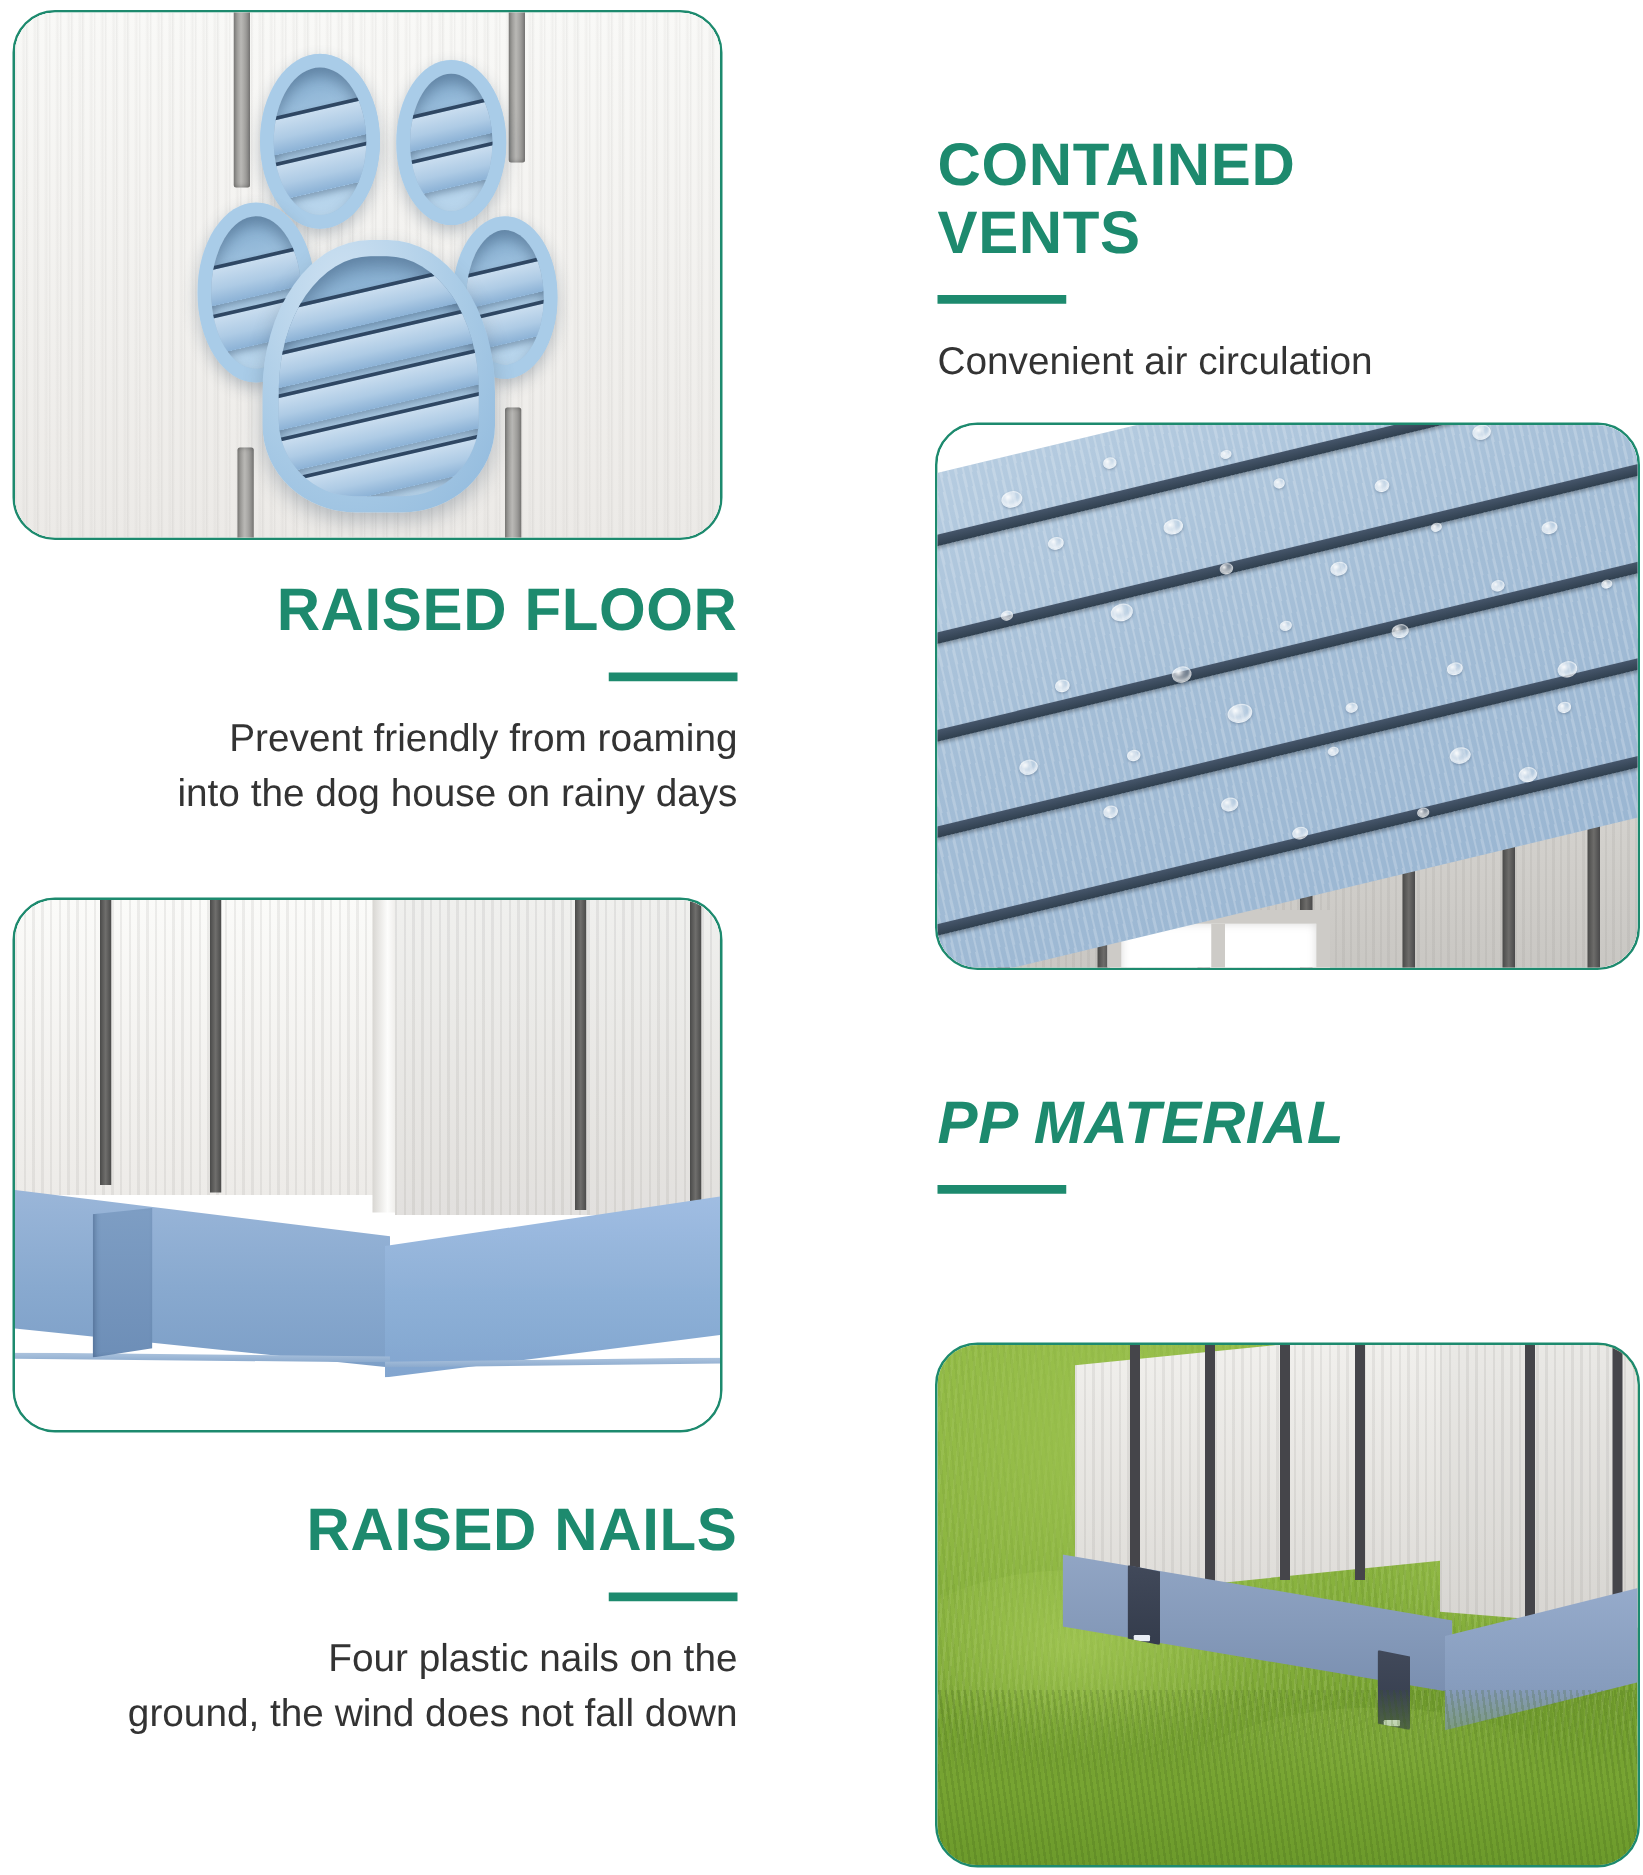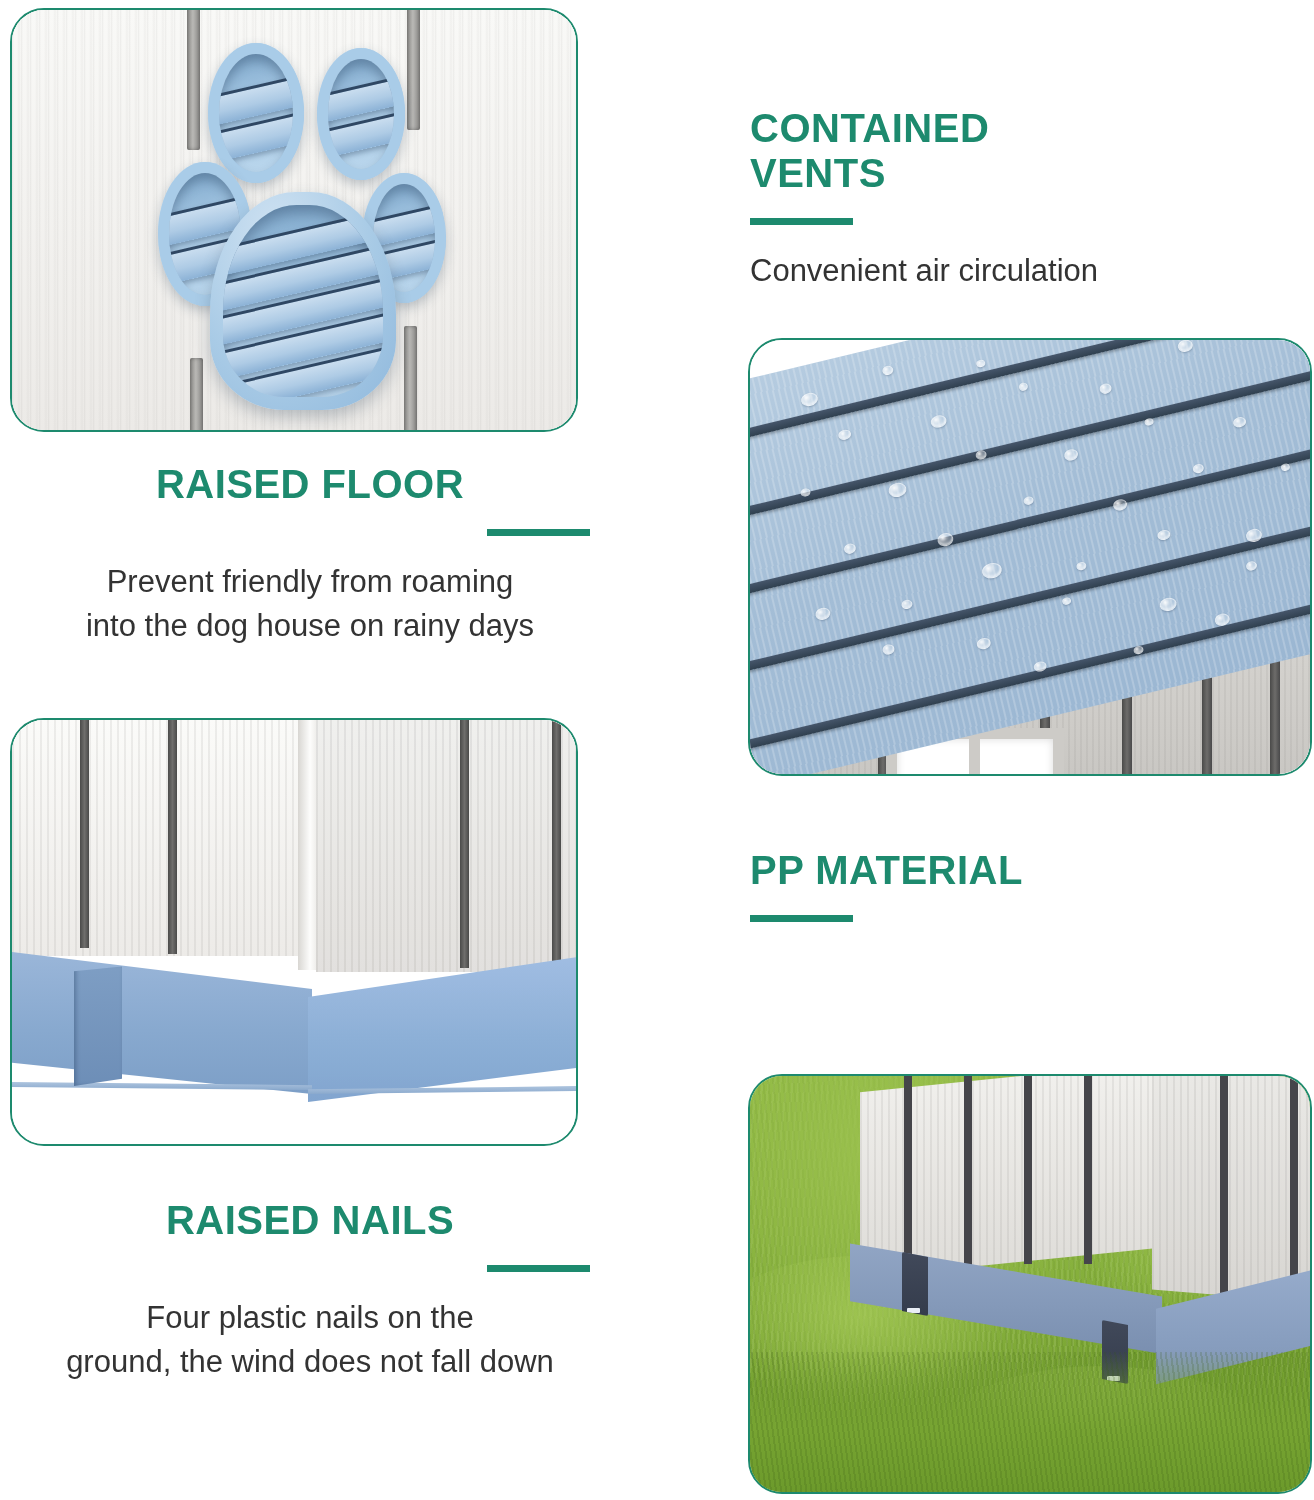--- a/index.html
+++ b/index.html
@@ -14,26 +14,26 @@
   .card {
     position:absolute;
     border:2px solid #1d8a6e;
     border-radius:34px;
     overflow:hidden;
     background:#fff;
   }
 
   
   .block { position:absolute; }
-  .block.left  { text-align:center; }
+  .block.left  { text-align:right; }
   .block.right { text-align:left; }
 
   .feat-title {
     color:#1d8a6e;
-    font-size:40px;
+    font-size:48px;
     font-weight:bold;
     letter-spacing:.5px;
     line-height:1.12;
     white-space:pre-line;
   }
   .rule {
     height:7px; width:103px; background:#1d8a6e;
     margin-top:22px; margin-bottom:24px;
   }
   .block.left .rule { margin-left:auto; }
@@ -375,21 +375,21 @@
                 filter:brightness(1.04);"></div>
 
     <div class="tray-lip" style="left:0; top:362px; width:300px; clip-path:polygon(0 0, 100% 40%, 100% 100%, 0 62%);"></div>
     <div class="tray-lip" style="left:296px; top:366px; width:276px; clip-path:polygon(0 42%, 100% 0, 100% 60%, 0 100%);"></div>
 
     <div class="nail-notch" style="left:62px; top:244px; width:48px; height:122px;
                 clip-path:polygon(0 6%, 100% 2%, 100% 94%, 0 100%);"></div>
   </div>
 </div>
 
-<div class="block right" style="left:750px; top:848px; width:560px;">
+<div class="block right" style="left:750px; top:872px; width:560px;font-style:italic;">
   <div class="feat-title">PP MATERIAL</div>
   <div class="rule"></div>
 </div>
 
 <div class="card" style="left:748px; top:1074px; width:564px; height:420px;">
   <div id="img-grass">
     <div class="grass-tuft" style="left:-40px; top:180px; width:300px; height:150px;"></div>
     <div class="grass-tuft" style="left:180px; top:290px; width:340px; height:160px;"></div>
     <div class="grass-tuft" style="left:330px; top:120px; width:260px; height:140px;"></div>
 

